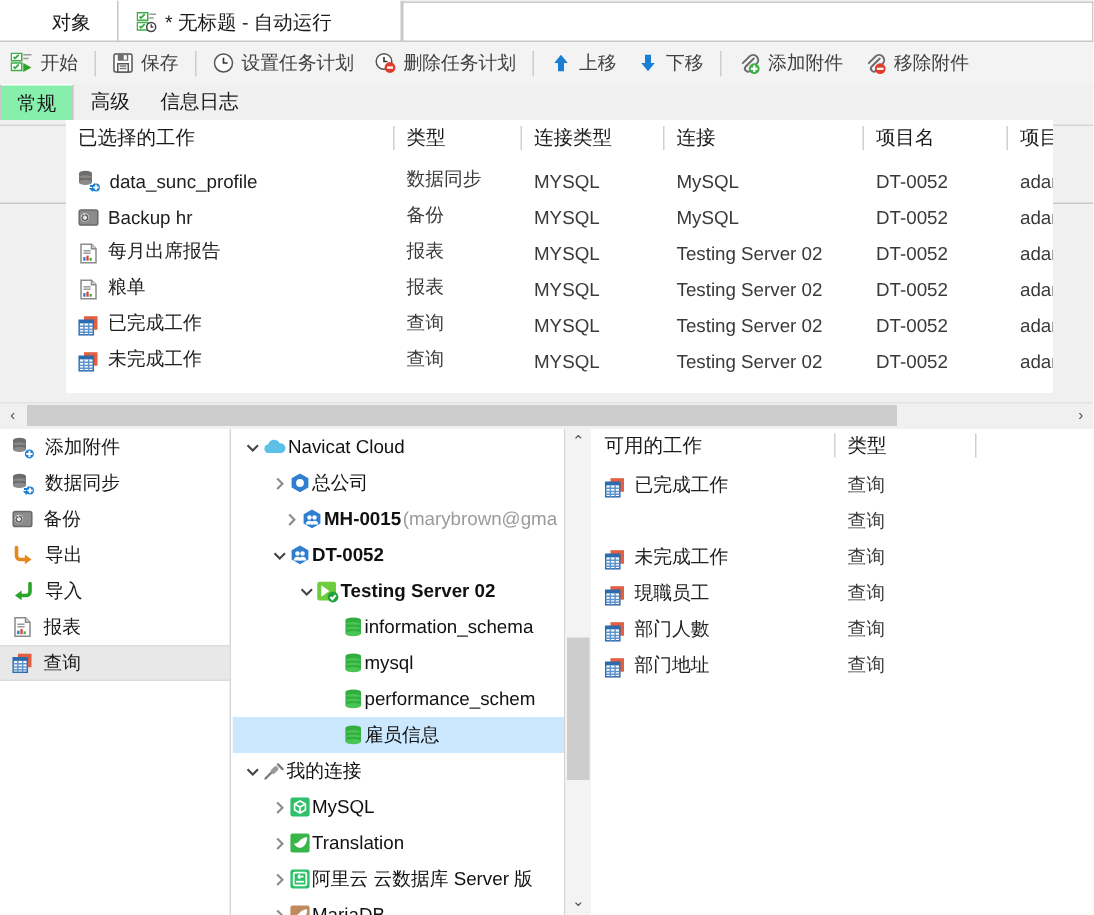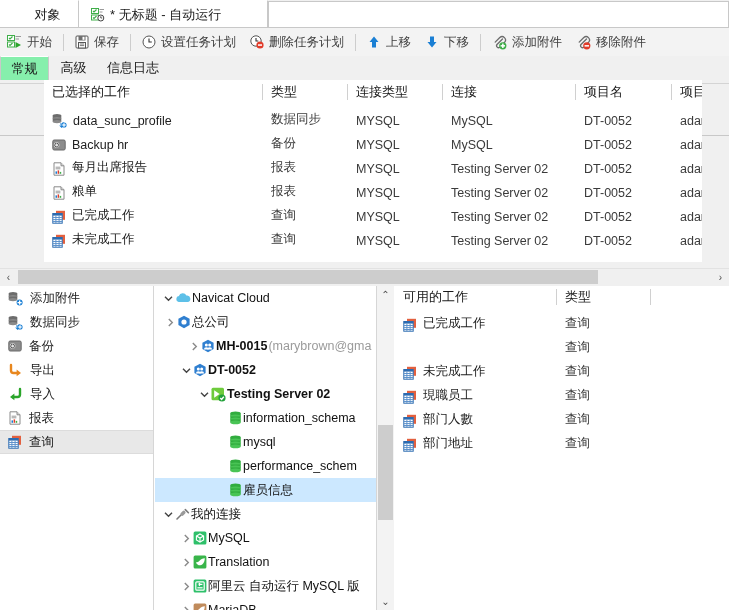--- a/index.html
+++ b/index.html
@@ -611,21 +611,21 @@
             </span>
             <span class="tlabel">
               <span class="ico">
                 <svg width="16" height="12" viewBox="0 0 16 12">
                   <path d="M3.6 10 a3 3 0 0 1 0.3 -5.9 a4 4 0 0 1 7.5 -0.6 a3.2 3.2 0 0 1 1.2 6.5 Z" fill="#5dc0e8"></path>
                 </svg>
               </span>
               <span class="txt">Navicat Cloud</span>
             </span>
           </div>
-          <div class="tnode" style="padding-left: 8px;">
+          <div class="tnode" style="padding-left: 24px;">
             <span class="twist">
               <svg width="9" height="9" viewBox="0 0 9 9">
                 <path d="M2.8 1 L6.3 4.5 L2.8 8" stroke="#8a8a8a" fill="none" stroke-width="1.4"></path>
               </svg>
             </span>
             <span class="tlabel">
               <span class="ico">
                 <svg width="14" height="14" viewBox="0 0 14 14">
                   <path d="M7 0.7 L12.6 3.8 V10 L7 13.2 L1.4 10 V3.8 Z" fill="#2f7fd0"></path>
                   <circle cx="7" cy="7" r="2.6" fill="#fff"></circle>
@@ -817,21 +817,21 @@
             </span>
             <span class="tlabel">
               <span class="ico">
                 <svg width="14" height="14" viewBox="0 0 14 14">
                   <rect x="0.6" y="0.6" width="12.8" height="12.8" rx="1.5" fill="#2ec06a"></rect>
                   <rect x="2.8" y="2.8" width="8.4" height="8.4" rx="1" fill="none" stroke="#fff" stroke-width="1.2"></rect>
                   <path d="M9.4 5.4 H5.6 M5.6 5.4 L7 4 M5.6 5.4 L7 6.8" stroke="#fff" fill="none" stroke-width="1.1"></path>
                   <rect x="4.4" y="8.2" width="5.2" height="1.2" fill="#fff"></rect>
                 </svg>
               </span>
-              <span class="txt">阿里云 自动运行 MySQL 版</span>
+              <span class="txt">阿里云 云数据库 Server 版</span>
             </span>
           </div>
           <div class="tnode" style="padding-left: 24px;">
             <span class="twist">
               <svg width="9" height="9" viewBox="0 0 9 9">
                 <path d="M2.8 1 L6.3 4.5 L2.8 8" stroke="#8a8a8a" fill="none" stroke-width="1.4"></path>
               </svg>
             </span>
             <span class="tlabel">
               <span class="ico">

